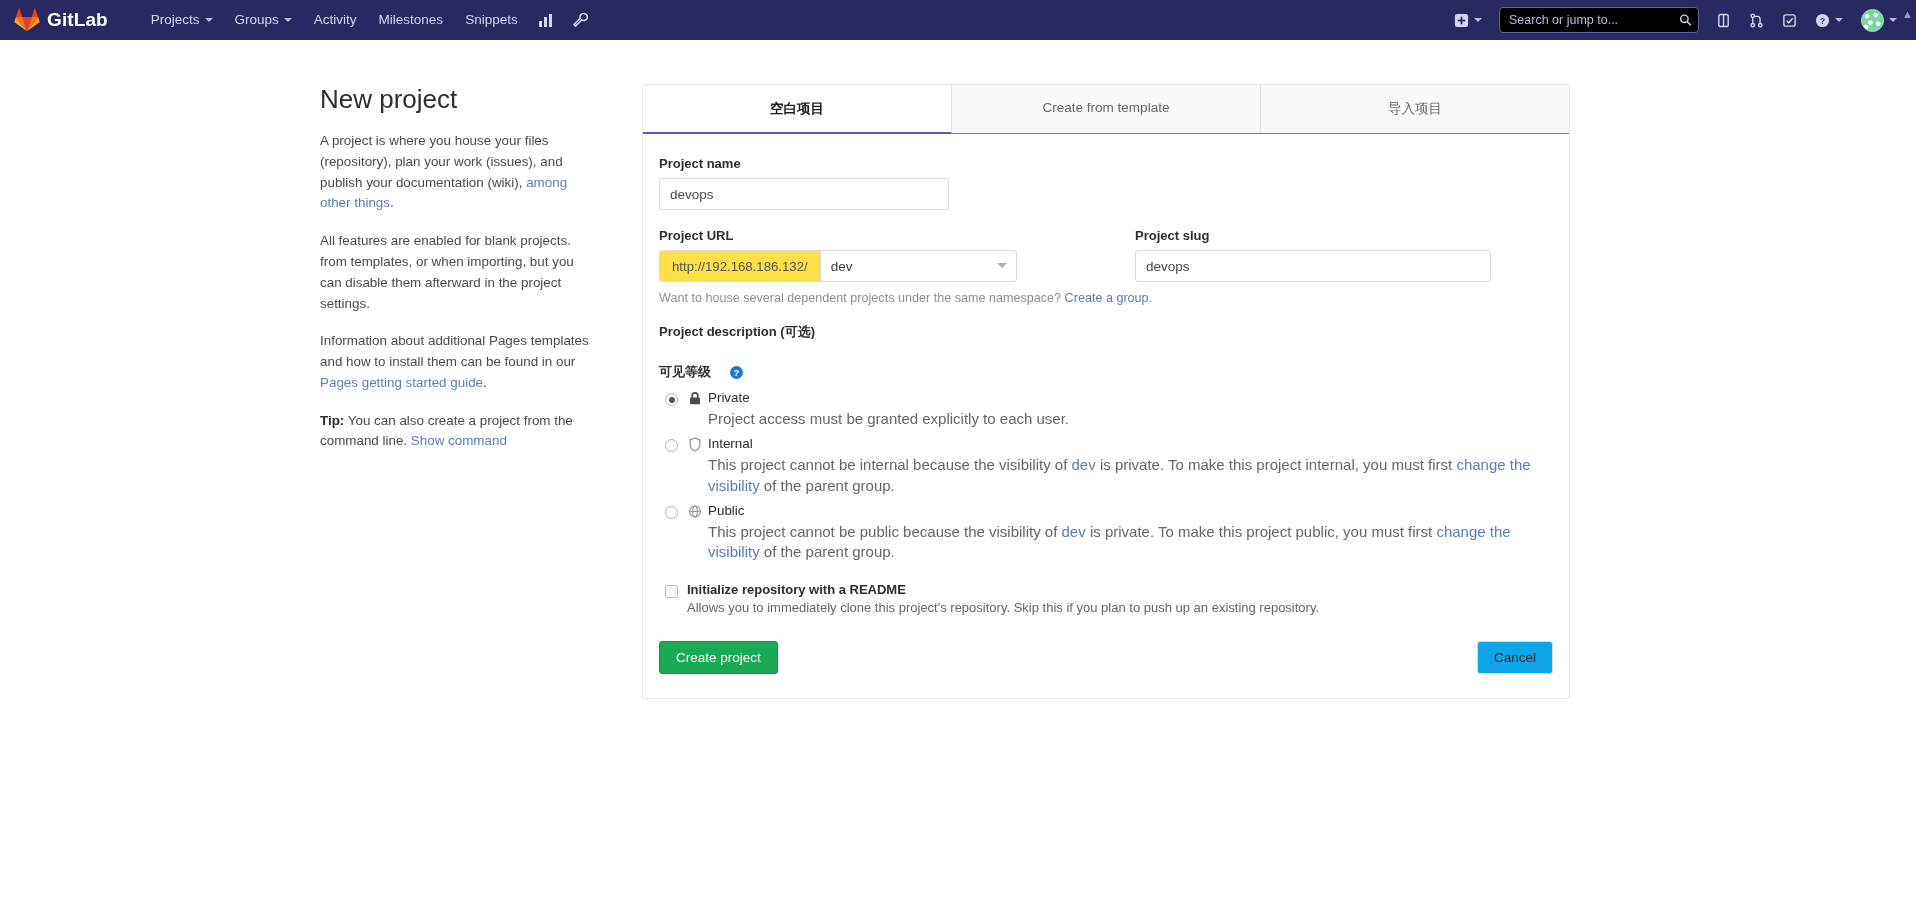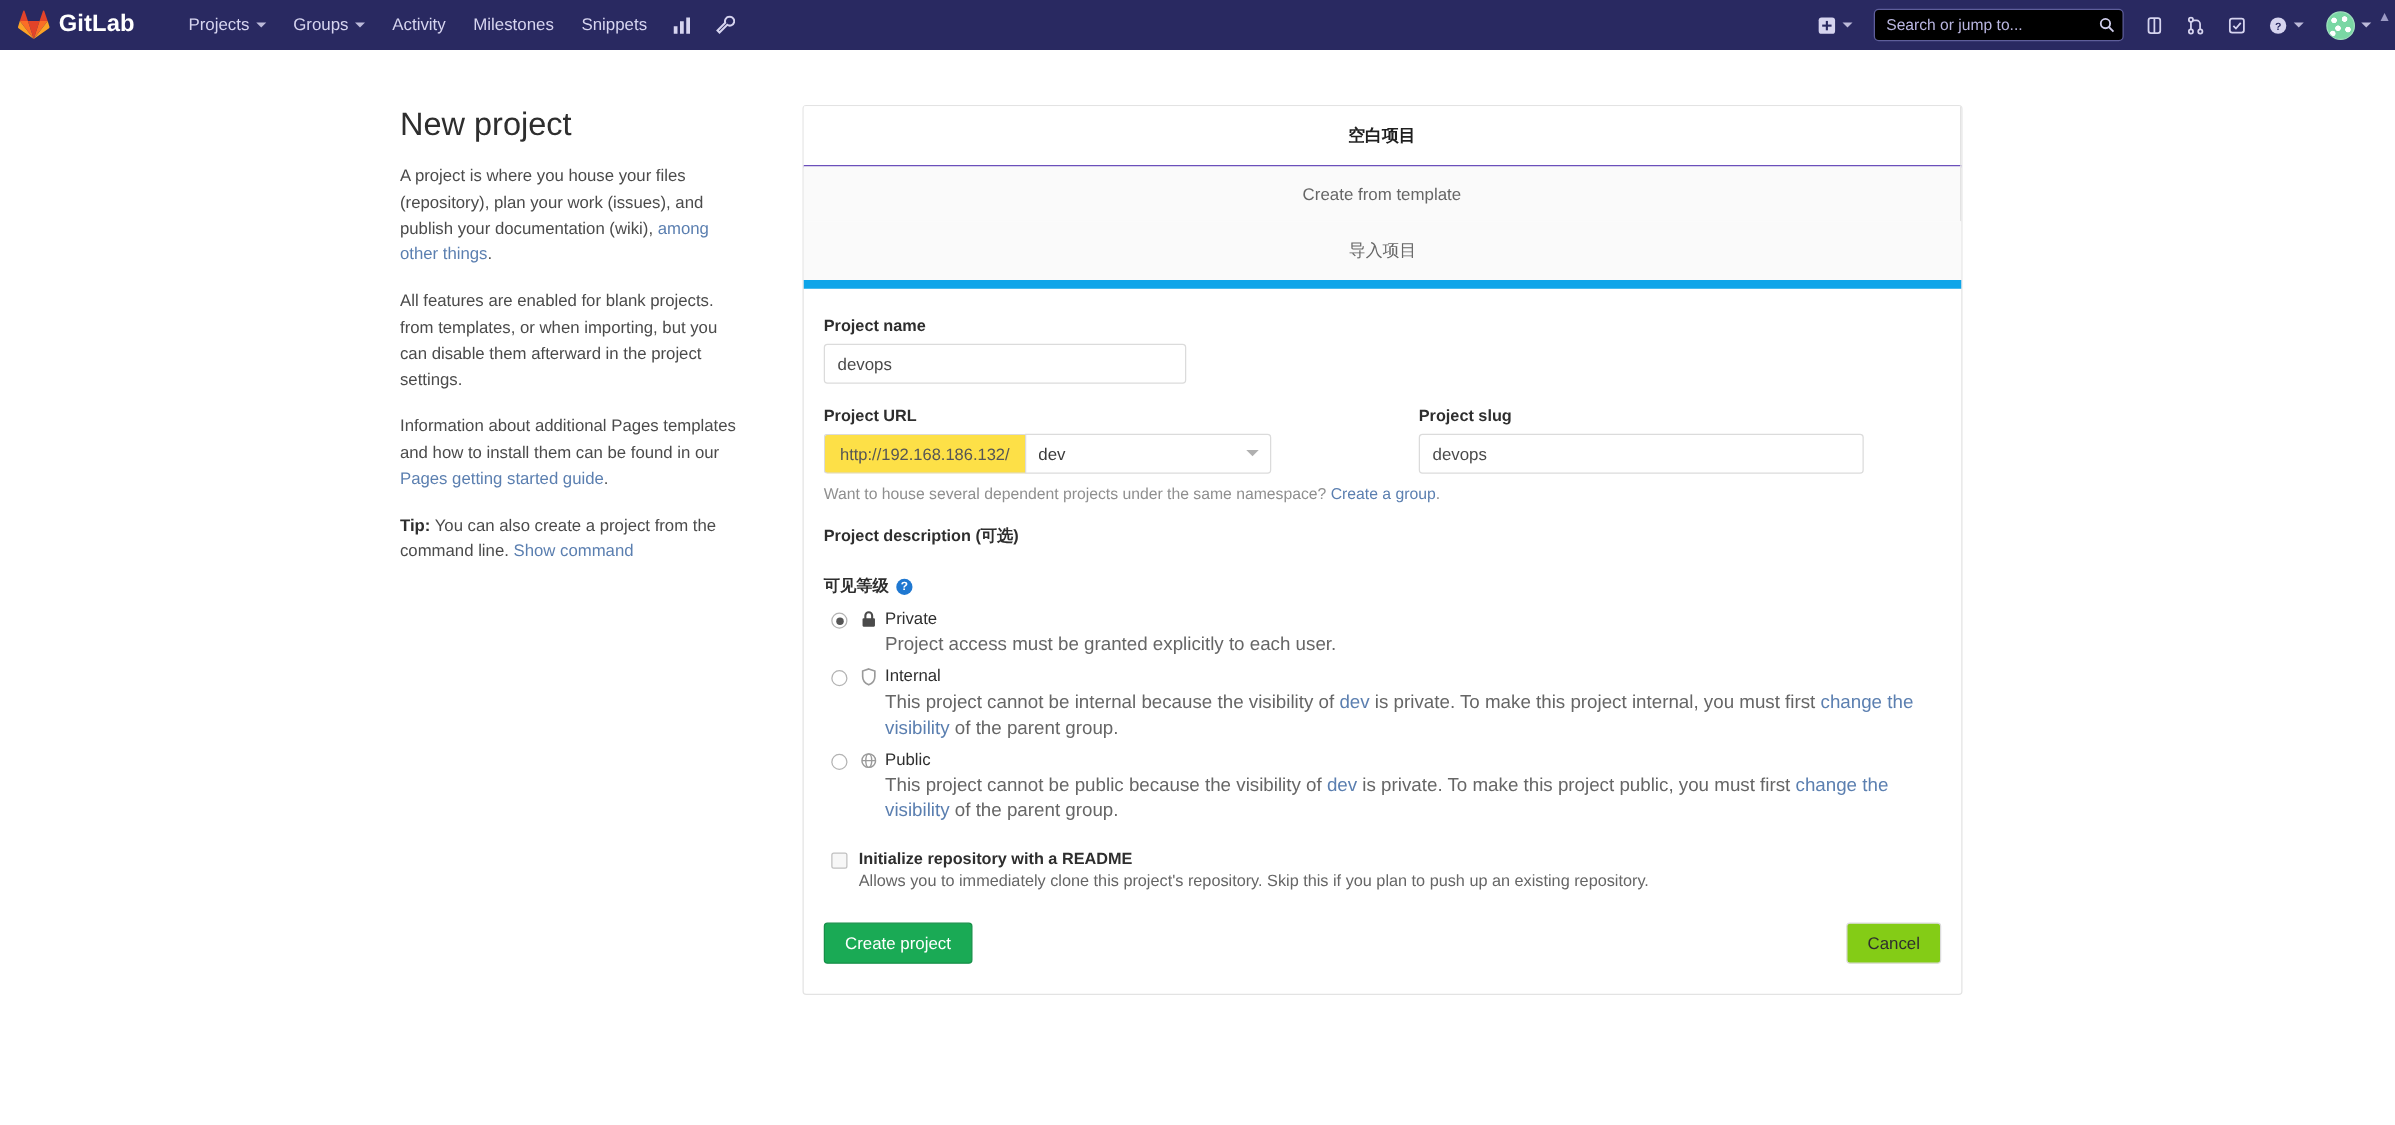--- a/index.html
+++ b/index.html
@@ -101,21 +101,21 @@
   .tip-b { font-weight: 700; color: #2e2e2e; }
 
   
   .card {
     width: 928px;
     margin-left: 22px;
     border: 1px solid #e3e3e3;
     background: #fff;
     border-radius: 3px;
   }
-  .tabs { display: flex; border-bottom: 7px solid #0ea5e9; flex-direction: column; }
+  .tabs { display: flex; border-bottom: 1px solid #0ea5e9; }
   .tab {
     flex: 1; text-align: center;
     padding: 15px 6px 14px;
     font-size: 13.5px; color: #666;
     background: #fafafa;
     border-right: 1px solid #e3e3e3;
     cursor: pointer;
     position: relative;
   }
   .tab:last-child { border-right: none; }
@@ -171,21 +171,21 @@
     border: 1px solid #7ab8e6; border-radius: 3px;
     box-shadow: 0 0 0 2px rgba(122,184,230,.22);
     padding: 8px 10px; font-size: 13.2px; color: #3a3a3a;
     font-family: "Liberation Sans", sans-serif;
     resize: vertical; outline: none;
   }
   .desc-area::placeholder { color: #9a9a9a; }
 
   .vis-head {
     font-size: 13px; font-weight: 700; margin: 22px 0 8px 0;
-    display: flex; align-items: center; gap: 6px;
+    display: flex; align-items: center; gap: 19px;
   }
   .help-circle {
     width: 13px; height: 13px; border-radius: 50%;
     background: #1f78d1; color: #fff;
     font-size: 9.5px; font-weight: 700;
     display: flex; align-items: center; justify-content: center;
     cursor: pointer;
   }
   .vis-opt { display: flex; margin-bottom: 6px; }
   .radio {
@@ -216,21 +216,21 @@
   .btnrow {
     display: flex; align-items: center; margin-top: 26px;
   }
   .btn-primary {
     background: #1aaa55; border: 1px solid #168f48; color: #fff;
     font-size: 13.5px; padding: 8px 16px; border-radius: 3px;
     cursor: pointer; font-family: "Liberation Sans", sans-serif;
   }
   .btn-secondary {
     margin-left: auto;
-    background: #84cc16; border: 1px solid #dbdbdb; color: #2e2e2e;
+    background: #0ea5e9; border: 1px solid #dbdbdb; color: #2e2e2e;
     font-size: 13.5px; padding: 8px 16px; border-radius: 3px;
     cursor: pointer; font-family: "Liberation Sans", sans-serif;
   }
 </style>
 </head>
 <body>
 
 <div class="navbar">
   <div class="nav-left">
 

